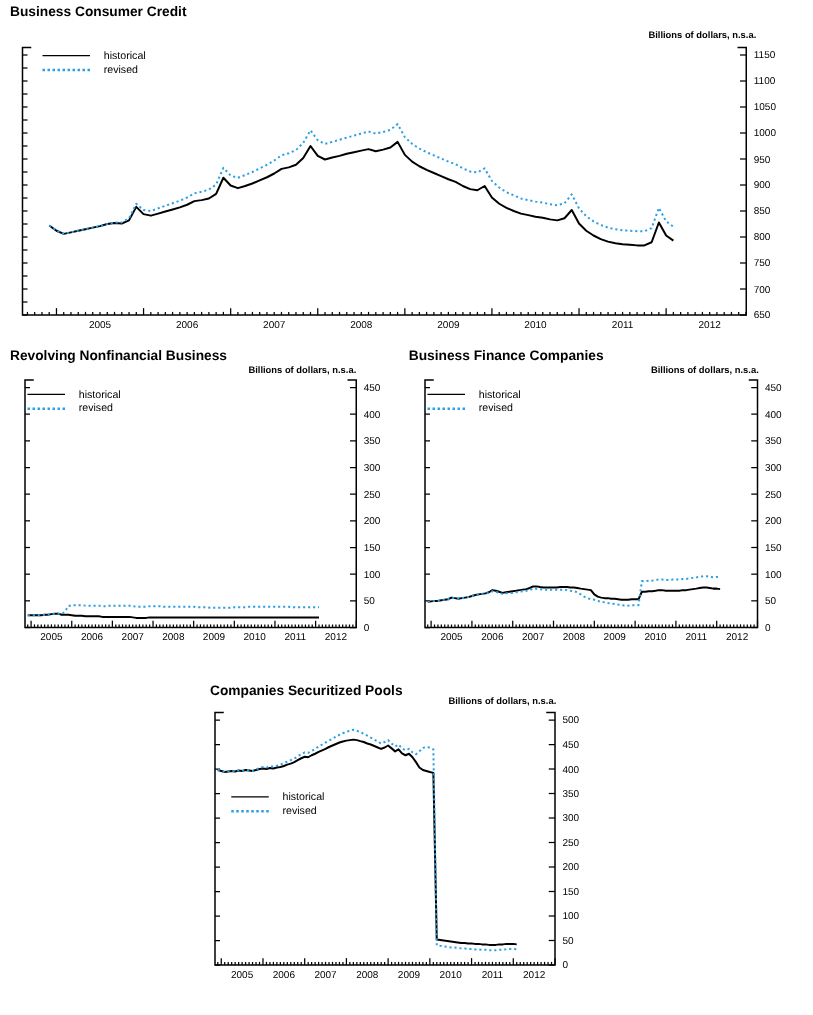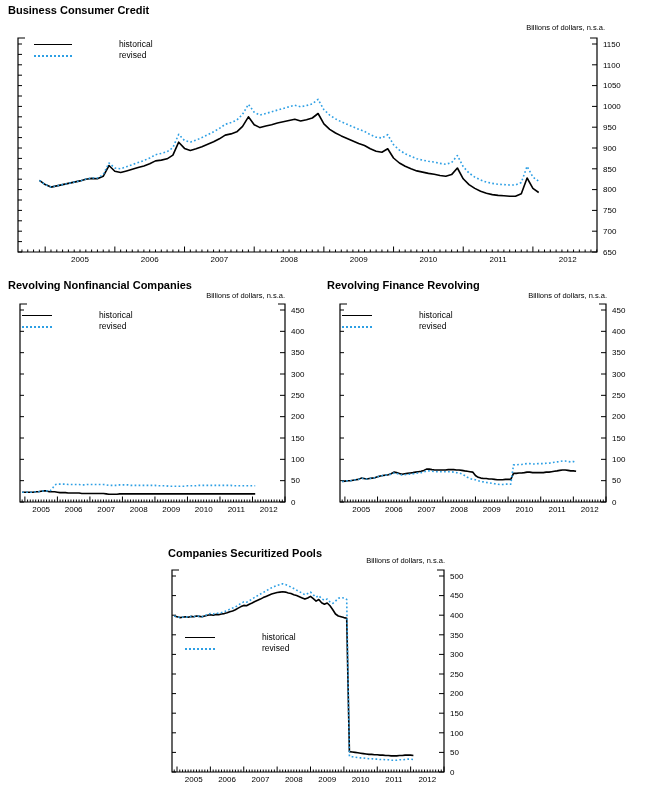--- a/index.html
+++ b/index.html
@@ -9,31 +9,31 @@
   .chart svg{position:absolute;left:0;top:0;}
   .c0{left:0;top:0;width:650px;height:272px;}
   .c1{left:0;top:276px;width:325px;height:252px;}
   .c2{left:325px;top:276px;width:325px;height:252px;}
   .c3{left:130px;top:544px;width:390px;height:268px;}
   .title{position:absolute;font-weight:bold;font-size:11px;color:#000;white-space:nowrap;}
   .c0 .title{left:8px;top:4px;}
   .c1 .title{left:8px;top:3px;}
   .c2 .title{left:2px;top:3px;}
   .c3 .title{left:38px;top:3px;}
-  .unit{position:absolute;font-weight:normal;font-size:7.5px;color:#000;white-space:nowrap;margin-left:40px;}
+  .unit{position:absolute;font-weight:bold;font-size:7.5px;color:#000;white-space:nowrap;margin-left:40px;}
   .c0 .unit{right:45px;top:23px;}
   .c1 .unit{right:40px;top:15px;}
   .c2 .unit{right:43px;top:15px;}
   .c3 .unit{right:75px;top:12px;}
   .legend{position:absolute;}
   .c0 .legend{left:34px;top:39px;}
   .c1 .legend{left:22px;top:34px;}
   .c2 .legend{left:17px;top:34px;}
   .c3 .legend{left:55px;top:88px;}
-  .lrow{display:flex;align-items:center;height:11px;gap:36px;}
+  .lrow{display:flex;align-items:center;height:11px;}
   .sample{display:inline-block;height:0;margin-right:11px;}
   .c0 .sample{width:38px;}
   .c1 .sample,.c2 .sample,.c3 .sample{width:30px;}
   .sample.solid{border-top:1.6px solid #000;}
   .sample.dotted{border-top:2px dotted #2D9FE4;}
   .ltext{font-size:8.5px;color:#000;line-height:11px;}
   svg text{font-family:"Liberation Sans",sans-serif;fill:#000;}
 </style>
 </head>
 <body>
@@ -354,21 +354,21 @@
         <text x="73.65030674846861" y="236" text-anchor="middle" font-size="8">2006</text>
         <text x="106.16564417178112" y="236" text-anchor="middle" font-size="8">2007</text>
         <text x="138.68098159509367" y="236" text-anchor="middle" font-size="8">2008</text>
         <text x="171.19631901840617" y="236" text-anchor="middle" font-size="8">2009</text>
         <text x="203.7116564417187" y="236" text-anchor="middle" font-size="8">2010</text>
         <text x="236.22699386503123" y="236" text-anchor="middle" font-size="8">2011</text>
         <text x="268.74233128834373" y="236" text-anchor="middle" font-size="8">2012</text>
         <path d="M22.2 216.2 L24.9 216.2 L27.6 216.2 L30.3 216.2 L33.0 216.2 L35.7 215.8 L38.4 215.8 L41.1 215.3 L43.8 214.9 L46.6 214.9 L49.3 215.8 L52.0 215.8 L54.7 215.8 L57.4 216.2 L60.1 216.6 L62.8 216.6 L65.5 216.6 L68.2 217.0 L70.9 217.0 L73.7 217.0 L76.4 217.0 L79.1 217.0 L81.8 217.5 L84.5 217.5 L87.2 217.5 L89.9 217.5 L92.6 217.5 L95.3 217.5 L98.0 217.5 L100.7 217.5 L103.5 217.5 L106.2 217.9 L108.9 218.3 L111.6 218.3 L114.3 218.3 L117.0 218.3 L119.7 217.9 L122.4 217.9 L125.1 217.9 L127.8 217.9 L130.6 217.9 L133.3 217.9 L136.0 217.9 L138.7 217.9 L141.4 217.9 L144.1 217.9 L146.8 217.9 L149.5 217.9 L152.2 217.9 L154.9 217.9 L157.6 217.9 L160.4 217.9 L163.1 217.9 L165.8 217.9 L168.5 217.9 L171.2 217.9 L173.9 217.9 L176.6 217.9 L179.3 217.9 L182.0 217.9 L184.7 217.9 L187.5 217.9 L190.2 217.9 L192.9 217.9 L195.6 217.9 L198.3 217.9 L201.0 217.9 L203.7 217.9 L206.4 217.9 L209.1 217.9 L211.8 217.9 L214.6 217.9 L217.3 217.9 L220.0 217.9 L222.7 217.9 L225.4 217.9 L228.1 217.9 L230.8 217.9 L233.5 217.9 L236.2 217.9 L238.9 217.9 L241.6 217.9 L244.4 217.9 L247.1 217.9 L249.8 217.9 L252.5 217.9 L255.2 217.9" fill="none" stroke="#000000" stroke-width="1.6" stroke-linejoin="round"></path>
         <path d="M22.2 216.2 L24.9 216.2 L27.6 216.2 L30.3 216.2 L33.0 216.2 L35.7 215.8 L38.4 215.8 L41.1 215.3 L43.8 214.9 L46.6 214.9 L49.3 215.3 L52.0 213.2 L54.7 208.9 L57.4 208.1 L60.1 208.1 L62.8 208.1 L65.5 208.1 L68.2 208.5 L70.9 208.5 L73.7 208.5 L76.4 208.5 L79.1 208.5 L81.8 208.9 L84.5 208.9 L87.2 208.5 L89.9 208.5 L92.6 208.5 L95.3 208.5 L98.0 208.5 L100.7 208.5 L103.5 208.5 L106.2 208.9 L108.9 209.4 L111.6 209.4 L114.3 209.4 L117.0 209.4 L119.7 208.9 L122.4 208.9 L125.1 208.9 L127.8 208.9 L130.6 209.4 L133.3 209.4 L136.0 209.4 L138.7 209.4 L141.4 209.4 L144.1 209.4 L146.8 209.4 L149.5 209.4 L152.2 209.4 L154.9 209.4 L157.6 209.8 L160.4 209.8 L163.1 209.8 L165.8 209.8 L168.5 210.2 L171.2 210.2 L173.9 210.2 L176.6 210.2 L179.3 210.2 L182.0 210.2 L184.7 210.2 L187.5 209.8 L190.2 209.8 L192.9 209.8 L195.6 209.8 L198.3 209.4 L201.0 209.4 L203.7 209.4 L206.4 209.4 L209.1 209.4 L211.8 209.4 L214.6 209.4 L217.3 209.4 L220.0 209.4 L222.7 209.4 L225.4 209.4 L228.1 209.4 L230.8 209.4 L233.5 209.8 L236.2 209.8 L238.9 209.8 L241.6 209.8 L244.4 209.8 L247.1 209.8 L249.8 209.8 L252.5 209.8 L255.2 209.8" fill="none" stroke="#2D9FE4" stroke-width="1.6" stroke-linejoin="round" stroke-dasharray="1.7 2.3"></path>
       </svg>
-    <div class="title">Revolving Nonfinancial Companies</div>
+    <div class="title">Revolving Nonfinancial Business</div>
     <div class="unit">Billions of dollars, n.s.a.</div>
     <div class="legend">
       <div class="lrow">
           <span class="sample solid"></span>
           <span class="ltext">historical</span>
         </div>
       <div class="lrow">
           <span class="sample dotted"></span>
           <span class="ltext">revised</span>
         </div>
@@ -514,21 +514,21 @@
         <text x="68.85276073619869" y="236" text-anchor="middle" font-size="8">2006</text>
         <text x="101.49079754601426" y="236" text-anchor="middle" font-size="8">2007</text>
         <text x="134.12883435582987" y="236" text-anchor="middle" font-size="8">2008</text>
         <text x="166.76687116564545" y="236" text-anchor="middle" font-size="8">2009</text>
         <text x="199.40490797546104" y="236" text-anchor="middle" font-size="8">2010</text>
         <text x="232.04294478527663" y="236" text-anchor="middle" font-size="8">2011</text>
         <text x="264.68098159509225" y="236" text-anchor="middle" font-size="8">2012</text>
         <path d="M17.2 205.5 L19.9 205.1 L22.6 204.7 L25.3 204.7 L28.1 204.2 L30.8 203.8 L33.5 203.4 L36.2 202.1 L38.9 202.5 L41.7 203.0 L44.4 202.5 L47.1 202.1 L49.8 201.7 L52.5 200.8 L55.3 200.0 L58.0 199.5 L60.7 199.1 L63.4 198.7 L66.1 197.8 L68.9 196.1 L71.6 196.6 L74.3 197.4 L77.0 198.3 L79.7 197.8 L82.5 197.4 L85.2 197.0 L87.9 196.6 L90.6 196.1 L93.3 195.7 L96.1 195.3 L98.8 194.4 L101.5 193.1 L104.2 193.1 L106.9 193.6 L109.7 194.0 L112.4 194.0 L115.1 194.0 L117.8 194.0 L120.5 194.0 L123.2 193.6 L126.0 193.6 L128.7 193.6 L131.4 194.0 L134.1 194.0 L136.8 194.4 L139.6 194.9 L142.3 195.3 L145.0 195.7 L147.7 196.1 L150.4 199.5 L153.2 201.3 L155.9 202.1 L158.6 202.5 L161.3 202.5 L164.0 203.0 L166.8 203.0 L169.5 203.4 L172.2 203.8 L174.9 203.8 L177.6 203.8 L180.4 203.4 L183.1 203.4 L185.8 203.4 L188.5 197.4 L191.2 197.4 L194.0 197.0 L196.7 197.0 L199.4 196.6 L202.1 196.1 L204.8 196.1 L207.6 196.6 L210.3 196.6 L213.0 196.6 L215.7 196.6 L218.4 196.6 L221.2 196.1 L223.9 196.1 L226.6 195.7 L229.3 195.3 L232.0 194.9 L234.8 194.4 L237.5 194.0 L240.2 194.0 L242.9 194.4 L245.6 194.9 L248.4 194.9 L251.1 195.3" fill="none" stroke="#000000" stroke-width="1.6" stroke-linejoin="round"></path>
         <path d="M17.2 205.5 L19.9 205.1 L22.6 204.7 L25.3 204.7 L28.1 204.2 L30.8 203.8 L33.5 203.4 L36.2 202.1 L38.9 202.5 L41.7 203.0 L44.4 202.5 L47.1 202.1 L49.8 201.7 L52.5 200.8 L55.3 200.0 L58.0 199.5 L60.7 199.1 L63.4 198.7 L66.1 198.3 L68.9 197.0 L71.6 197.4 L74.3 198.3 L77.0 199.1 L79.7 198.7 L82.5 198.3 L85.2 198.3 L87.9 197.8 L90.6 197.4 L93.3 197.0 L96.1 196.6 L98.8 196.1 L101.5 194.9 L104.2 194.9 L106.9 195.3 L109.7 195.7 L112.4 195.7 L115.1 195.7 L117.8 195.7 L120.5 195.7 L123.2 195.7 L126.0 195.7 L128.7 196.1 L131.4 196.6 L134.1 197.0 L136.8 197.8 L139.6 199.5 L142.3 201.3 L145.0 202.5 L147.7 203.4 L150.4 203.8 L153.2 204.7 L155.9 205.5 L158.6 205.9 L161.3 206.4 L164.0 206.8 L166.8 207.2 L169.5 207.7 L172.2 208.1 L174.9 208.5 L177.6 208.5 L180.4 208.1 L183.1 208.1 L185.8 208.1 L188.5 188.9 L191.2 188.9 L194.0 188.5 L196.7 188.5 L199.4 188.0 L202.1 187.6 L204.8 187.6 L207.6 188.0 L210.3 188.0 L213.0 187.6 L215.7 187.6 L218.4 187.6 L221.2 187.2 L223.9 187.2 L226.6 186.7 L229.3 186.3 L232.0 185.9 L234.8 185.5 L237.5 185.0 L240.2 185.0 L242.9 185.5 L245.6 185.9 L248.4 185.5 L251.1 186.3" fill="none" stroke="#2D9FE4" stroke-width="1.6" stroke-linejoin="round" stroke-dasharray="1.7 2.3"></path>
       </svg>
-    <div class="title">Revolving Finance Revolving</div>
+    <div class="title">Business Finance Companies</div>
     <div class="unit">Billions of dollars, n.s.a.</div>
     <div class="legend">
       <div class="lrow">
           <span class="sample solid"></span>
           <span class="ltext">historical</span>
         </div>
       <div class="lrow">
           <span class="sample dotted"></span>
           <span class="ltext">revised</span>
         </div>

